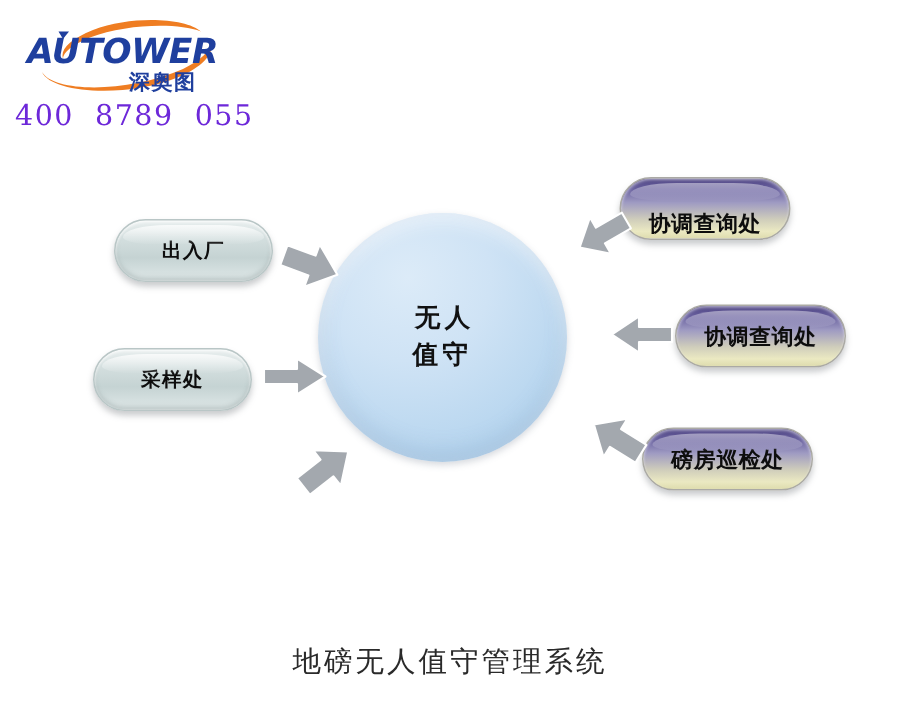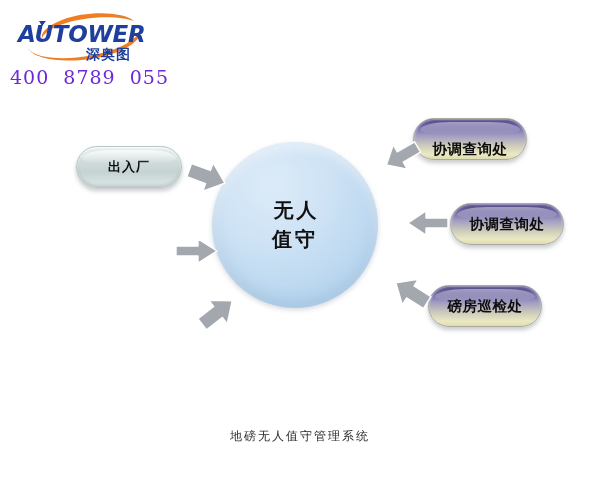--- a/index.html
+++ b/index.html
@@ -60,21 +60,21 @@
       inset 0 -6px 14px rgba(120,150,185,0.28),
       inset 0 5px 12px rgba(255,255,255,0.65);
     display: flex;
     align-items: center;
     justify-content: center;
   }
   #center-label {
     text-align: center;
     font-family: "DejaVu Sans", "Liberation Sans", sans-serif;
     font-weight: bold;
-    font-size: 20px;
+    font-size: 17px;
     line-height: 1.45;
     color: #111111;
     letter-spacing: 3px;
     text-indent: 3px;
     white-space: pre-line;
   }
 
   
   .pill {
     position: absolute;
@@ -157,21 +157,21 @@
   #arrow-r3 { left: 390px; top: 272px; }
 
   
   #caption {
     position: absolute;
     left: 0;
     top: 428px;
     width: 600px;
     text-align: center;
     font-family: "DejaVu Serif", "Liberation Serif", serif;
-    font-size: 12px;
+    font-size: 19px;
     letter-spacing: 2px;
     color: #2a2a2a;
   }
 </style>
 </head>
 <body>
 
 <div id="stage">
 
   <div id="logo">
@@ -189,20 +189,23 @@
       <text x="72" y="47" font-family="&quot;DejaVu Sans&quot;, &quot;Liberation Sans&quot;, sans-serif" font-size="14" font-weight="bold" fill="#1f3f9e" letter-spacing="1">深奥图</text>
     </svg>
   </div>
 
   <div id="phone">400  8789  055</div>
 
   <div class="pill pill-left" id="pill-churuchang">
     <span>出入厂</span>
   </div>
 
+  <div class="pill pill-left" id="pill-caiyangchu">
+    <span>采样处</span>
+  </div>
 
 
   <div id="center-node">
     <div id="center-label">无人
 值守</div>
   </div>
 
   <div class="pill pill-right" id="pill-xietiao">
     <span>协调查询处</span>
   </div>

